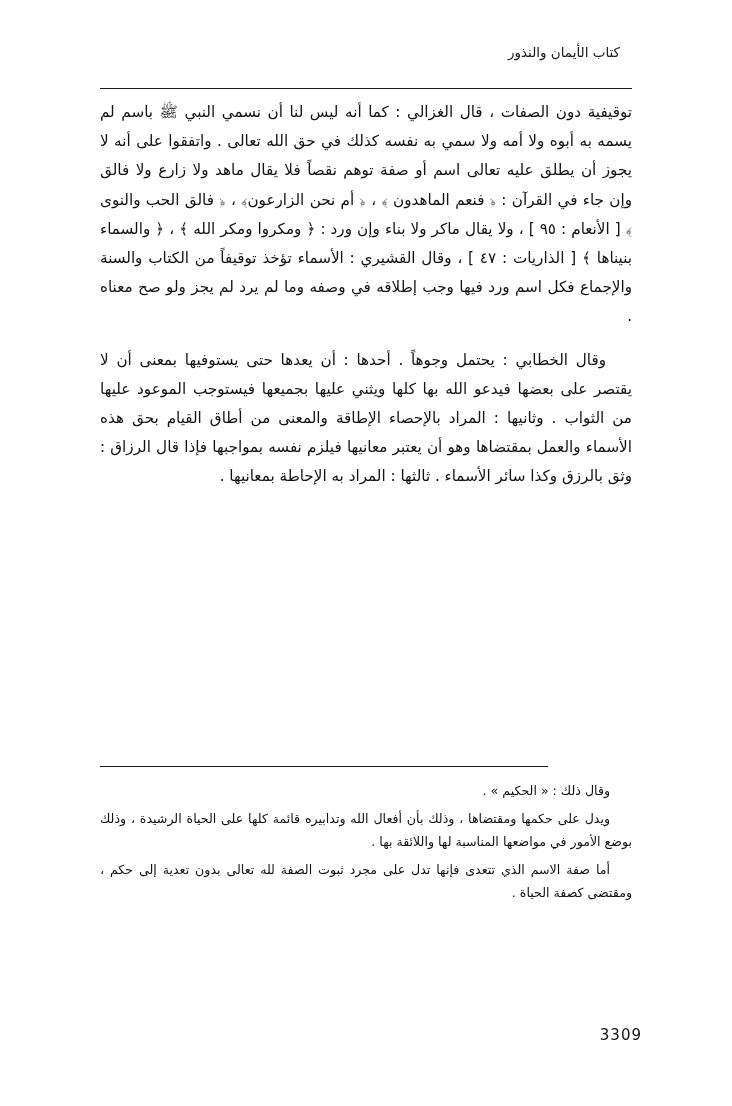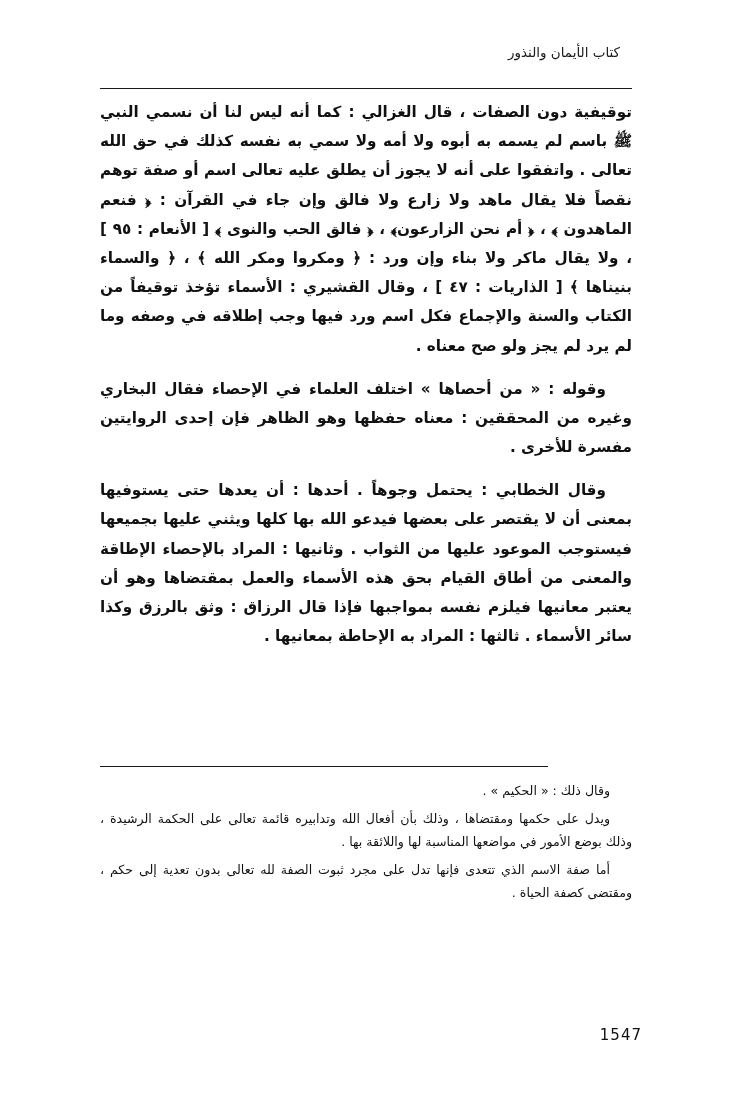--- a/index.html
+++ b/index.html
@@ -38,21 +38,20 @@
     border-top: 1.6px solid #1a1a1a;
   }
   .body-area {
     position: absolute;
     top: 98px;
     right: 100px;
     left: 100px;
     text-align: justify;
     text-align-last: right;
     direction: rtl;
-    font-weight: bold;
   }
   p.para {
     margin: 0 0 2px 0;
     font-size: 15.2px;
     line-height: 1.92;
     text-align: justify;
     text-align-last: right;
   }
   p.indent {
     text-indent: 26px;
@@ -98,27 +97,26 @@
 <body>
 
 <div class="page">
 
   <div class="header-line">كتاب الأيمان والنذور</div>
 
   <div class="rule"></div>
 
   <div class="body-area">
     <p class="para">توقيفية دون الصفات ، قال الغزالي : كما أنه ليس لنا أن نسمي النبي ﷺ باسم لم يسمه به أبوه ولا أمه ولا سمي به نفسه كذلك في حق الله تعالى . واتفقوا على أنه لا يجوز أن يطلق عليه تعالى اسم أو صفة توهم نقصاً فلا يقال ماهد ولا زارع ولا فالق وإن جاء في القرآن : ﴿ فنعم الماهدون ﴾ ، ﴿ أم نحن الزارعون﴾ ، ﴿ فالق الحب والنوى ﴾ [ الأنعام : ٩٥ ] ، ولا يقال ماكر ولا بناء وإن ورد : ﴿ ومكروا ومكر الله ﴾ ، ﴿ والسماء بنيناها ﴾ [ الذاريات : ٤٧ ] ، وقال القشيري : الأسماء تؤخذ توقيفاً من الكتاب والسنة والإجماع فكل اسم ورد فيها وجب إطلاقه في وصفه وما لم يرد لم يجز ولو صح معناه .</p>
-    <p class="para indent spaced">وقوله : « من أحصاها » اختلف العلماء في الإحصاء فقال البخاري وغيره من المحققين : معناه حفظها وهو الظاهر فإن إحدى الروايتين مفسرة للأخرى .</p>
     <p class="para indent spaced">وقال الخطابي : يحتمل وجوهاً . أحدها : أن يعدها حتى يستوفيها بمعنى أن لا يقتصر على بعضها فيدعو الله بها كلها ويثني عليها بجميعها فيستوجب الموعود عليها من الثواب . وثانيها : المراد بالإحصاء الإطاقة والمعنى من أطاق القيام بحق هذه الأسماء والعمل بمقتضاها وهو أن يعتبر معانيها فيلزم نفسه بمواجبها فإذا قال الرزاق : وثق بالرزق وكذا سائر الأسماء . ثالثها : المراد به الإحاطة بمعانيها .</p>
   </div>
 
   <div class="footnote-rule"></div>
 
   <div class="footnotes">
     <p class="fn-indent">وقال ذلك : « الحكيم » .</p>
-    <p class="fn-indent">ويدل على حكمها ومقتضاها ، وذلك بأن أفعال الله وتدابيره قائمة تعالى على الحكمة الرشيدة ، وذلك بوضع الأمور في مواضعها المناسبة لها واللائقة بها .</p>
+    <p class="fn-indent">ويدل على حكمها ومقتضاها ، وذلك بأن أفعال الله وتدابيره قائمة كلها على الحياة الرشيدة ، وذلك بوضع الأمور في مواضعها المناسبة لها واللائقة بها .</p>
     <p class="fn-indent">أما صفة الاسم الذي تتعدى فإنها تدل على مجرد ثبوت الصفة لله تعالى بدون تعدية إلى حكم ، ومقتضى كصفة الحياة .</p>
   </div>
 
-  <div class="page-number">1547</div>
+  <div class="page-number">3309</div>
 
 </div>
 
 </body></html>

